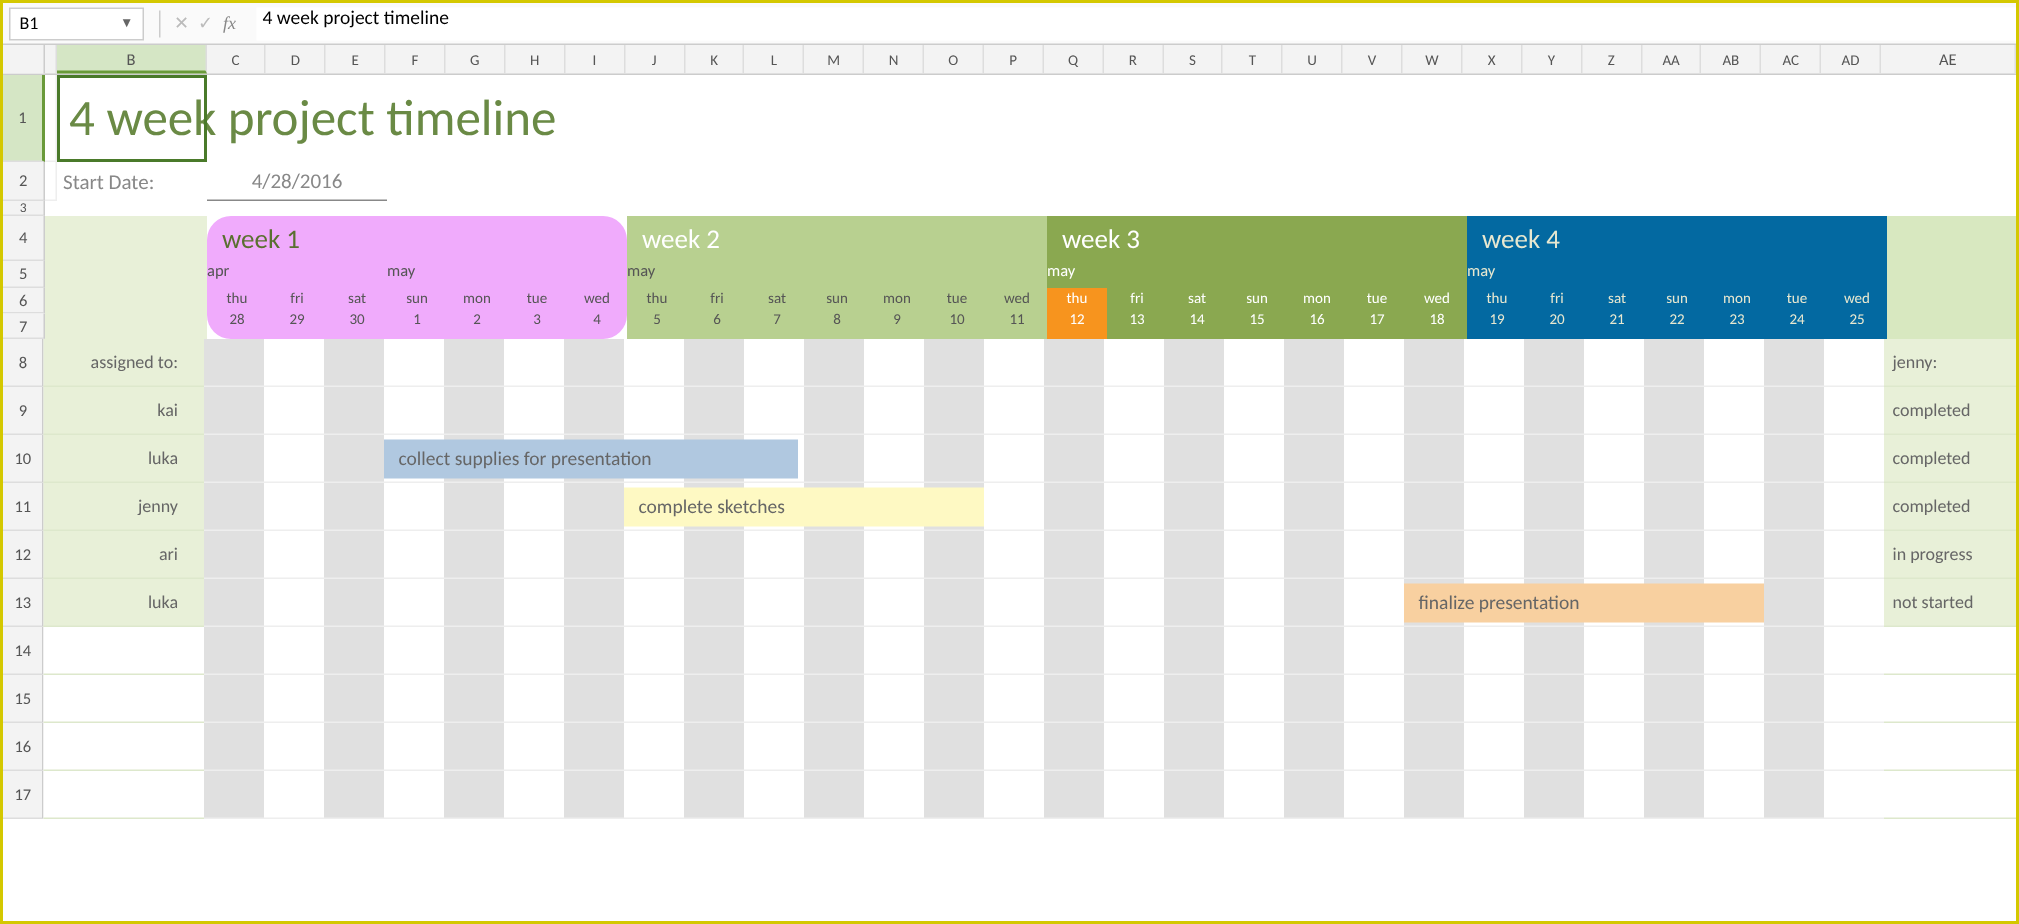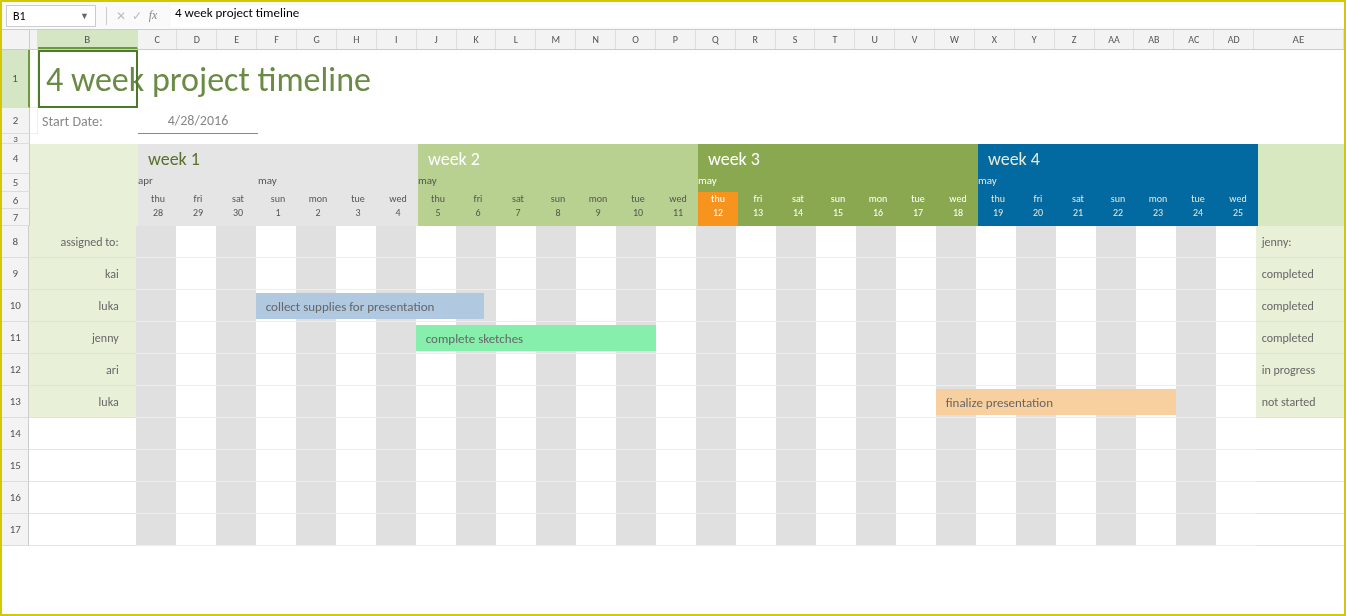--- a/index.html
+++ b/index.html
@@ -57,41 +57,41 @@
   .hdr-area { display: flex; }
   .hdr-left { width: 108px; display: flex; flex-direction: column; }
   .hdr-left .cB { height: 100%; }
   .wk { width: 280px; display: flex; flex-direction: column; }
   .wk-title { height: 30px; font-size: 18px; padding-left: 10px; display: flex; align-items: center; }
   .wk-month { height: 18px; font-size: 11px; color: #555; }
   .wk-days { height: 34px; display: flex; }
   .day { width: 40px; text-align: center; font-size: 10px; color: #555; }
   .day .dn { display: block; line-height: 14px; }
   .day .dd { display: block; line-height: 14px; }
-  .wk.w1 { background: #e5e5e5; } .wk.w1 .wk-title { color: #5a7030; }
+  .wk.w1 { background: #f0abfc; border-radius: 16px; } .wk.w1 .wk-title { color: #5a7030; }
   .wk.w2 { background: #b8d090; } .wk.w2 .wk-title { color: #fff; }
   .wk.w3 { background: #8aa850; } .wk.w3 .wk-title, .wk.w3 .wk-month, .wk.w3 .day { color: #fff; }
   .wk.w4 { background: #0369a1; } .wk.w4 .wk-title, .wk.w4 .wk-month, .wk.w4 .day { color: #e8e8d0; }
   .wk .today { background: #f7941e; color: #fff !important; }
   .hdr-right { width: 90px; background: #d8e8c0; }
   
   
   .task-area { position: relative; }
   .task-row { display: flex; height: 32px; }
   .task-row .rh { height: 32px; }
   .lbl { width: 108px; text-align: center; padding-right: 17px; font-size: 12px; color: #666; display: flex; align-items: center; justify-content: flex-end; background: #e8f0d8; border-bottom: 1px solid #dde8cc; }
   .days-strip { width: 1120px; display: flex; position: relative; }
   .dc { width: 40px; height: 32px; border-bottom: 1px solid #eee; }
   .dc.shade { background: #e0e0e0; }
   .status { width: 90px; font-size: 12px; color: #666; display: flex; align-items: center; padding-left: 6px; background: #e8f0d8; border-bottom: 1px solid #dde8cc; }
   
   .bar { position: absolute; height: 26px; top: 3px; display: flex; align-items: center; padding-left: 10px; font-size: 13px; color: #666; }
   .bar.c-pink   { background: #e8b8b0; }
   .bar.c-blue   { background: #b0c8e0; }
-  .bar.c-green  { background: #86efac; }
+  .bar.c-green  { background: #fef9c3; }
   .bar.c-purple { background: #b8a8d0; color: #555; }
   .bar.c-orange { background: #f8d0a0; }
   
   
   .rh-stack { display: flex; flex-direction: column; }
   .rh-stack .rh { height: 20px; }
 </style>
 </head>
 <body>
 
@@ -416,21 +416,21 @@
             <div class="dc shade"></div>
             <div class="dc"></div>
             <div class="dc shade"></div>
             <div class="dc"></div>
             <div class="dc shade"></div>
             <div class="dc"></div>
             <div class="dc shade"></div>
             <div class="dc"></div>
             <div class="dc shade"></div>
             <div class="dc"></div>
-            <div class="bar c-blue" style="left: 120px; width: 228px;">collect supplies for presentation</div>
+            <div class="bar c-blue" style="left: 120px; width: 276px;">collect supplies for presentation</div>
           </div>
           <div class="status">completed</div>
         </div>
         <div class="task-row">
           <div class="rh">11</div>
           <div class="lbl">jenny</div>
           <div class="days-strip">
             <div class="dc shade"></div>
             <div class="dc"></div>
             <div class="dc shade"></div>

